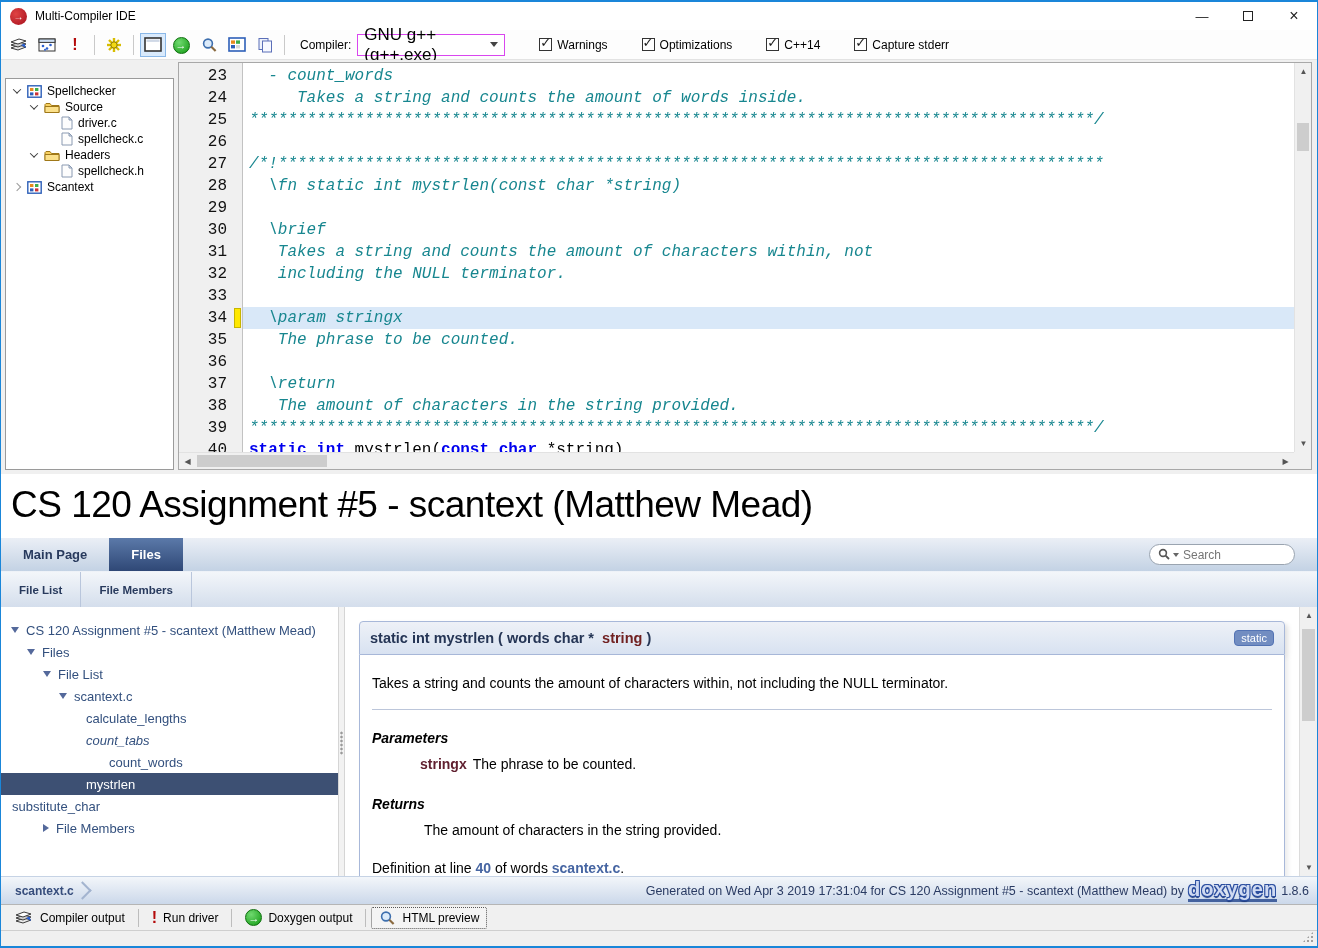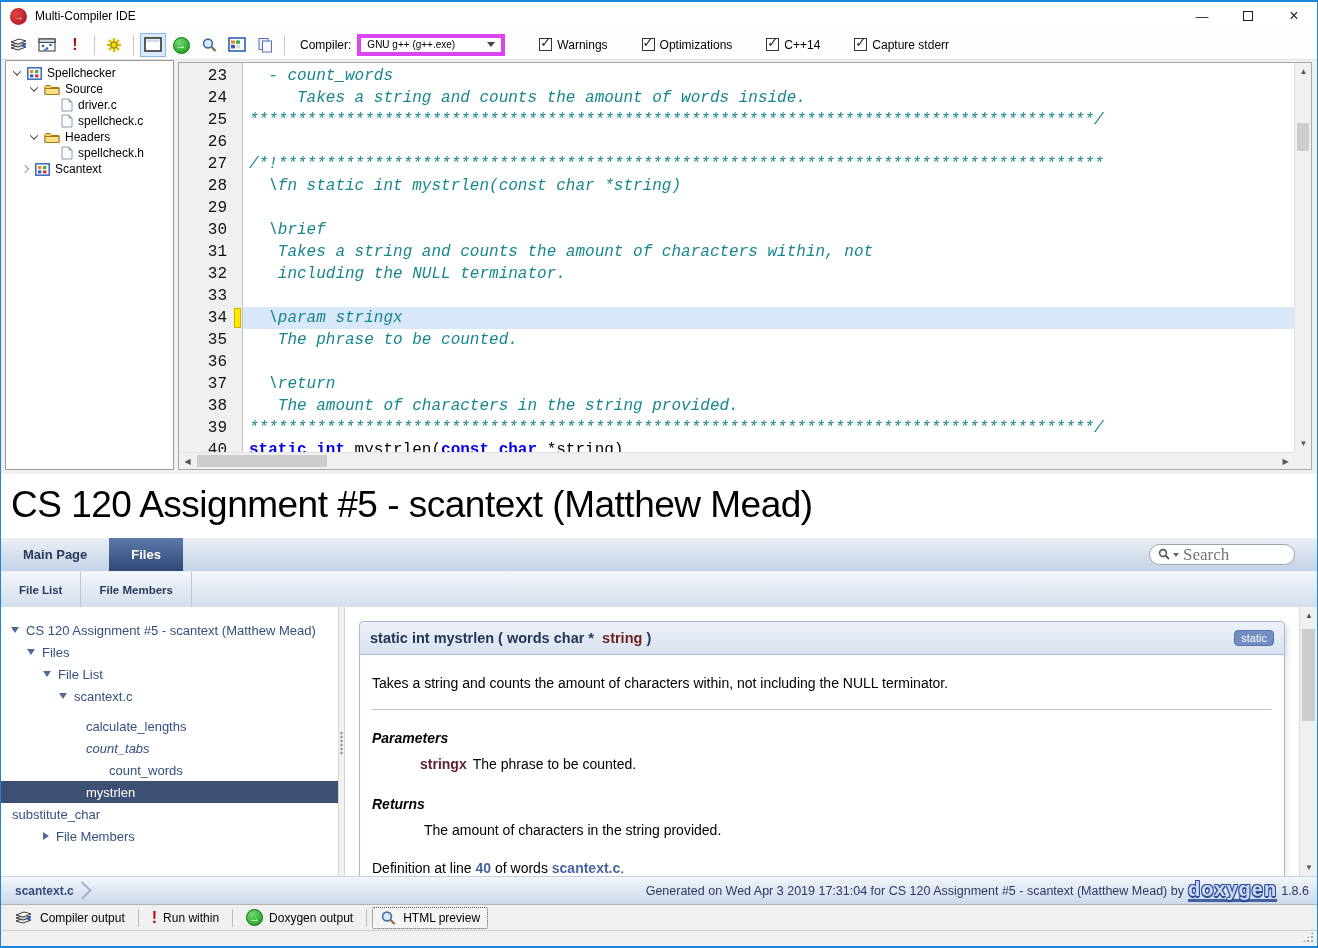--- a/index.html
+++ b/index.html
@@ -13,31 +13,31 @@
   .win-controls { margin-left:auto; display:flex; height:100%; }
   .win-btn { width:46px; height:100%; display:flex; align-items:center; justify-content:center; font-size:13px; color:#222; }
   .max-box { width:10px; height:10px; border:1px solid #222; display:inline-block; }
 
   
   .toolbar { position:absolute; top:28px; left:0; right:0; height:30px; background:#fdfdfd; border-bottom:1px solid #e3e3e3; display:flex; align-items:center; padding-left:4px; }
   .tbtn { width:26px; height:24px; display:inline-flex; align-items:center; justify-content:center; margin:0 1px; border:1px solid transparent; }
   .tbtn.selected { background:#d9eafc; border:1px solid #8ab8e8; }
   .tsep { width:1px; height:20px; background:#c9c9c9; margin:0 5px; }
   .tlabel { font-size:12px; color:#000; margin:0 6px 0 10px; }
-  .tselect { width:148px; height:22px; background:#fff; border:4px solid #d946ef; font-size:10px; display:flex; align-items:center; padding:0 6px; color:#000; position:relative; }
+  .tselect { width:148px; height:22px; background:#fff; border:1px solid #d946ef; font-size:17px; display:flex; align-items:center; padding:0 6px; color:#000; position:relative; }
   .tselect .dd { position:absolute; right:6px; width:0; height:0; border-left:4px solid transparent; border-right:4px solid transparent; border-top:5px solid #444; }
   .tcheck { display:inline-flex; align-items:center; font-size:12px; color:#000; margin-left:34px; }
   .cbox { width:13px; height:13px; border:1px solid #333; background:#fff; margin-right:5px; position:relative; display:inline-block; }
   .cbox .check { position:absolute; top:-4px; left:0px; font-size:13px; color:#1a1a1a; }
   .exc { color:#b40a0a; font-weight:bold; font-size:16px; }
   .runball { width:17px; height:17px; border-radius:50%; background:radial-gradient(circle at 35% 30%, #6fd96f, #139a13); border:1px solid #0c6e0c; color:#fff; font-size:11px; font-weight:bold; display:inline-flex; align-items:center; justify-content:center; }
 
   
   .workspace { position:absolute; top:58px; left:0; right:0; height:414px; background:#f0f0f0; }
-  .side-tree { position:absolute; top:0; left:4px; width:169px; bottom:4px; background:#fff; border:1px solid #9a9a9a; padding-top:4px; overflow:hidden; }
+  .side-tree { position:absolute; top:18px; left:4px; width:169px; bottom:4px; background:#fff; border:1px solid #9a9a9a; padding-top:4px; overflow:hidden; }
   .ft-row { height:16px; display:flex; align-items:center; font-size:12px; color:#000; white-space:nowrap; }
   .chev { width:6px; height:6px; border-right:1.6px solid #3b3b3b; border-bottom:1.6px solid #3b3b3b; display:inline-block; margin-right:7px; flex:none; }
   .chev.exp { transform:rotate(45deg) translate(-1px,-1px); }
   .chev.col { transform:rotate(-45deg); border-color:#9a9a9a; }
   .chev.none { border:none; }
   .ft-icon { margin-right:5px; flex:none; display:inline-flex; }
 
   .editor { position:absolute; top:2px; left:177px; right:5px; bottom:4px; background:#fff; border:1px solid #a8a8a8; overflow:hidden; }
   .gutter-bg { position:absolute; top:0; left:0; width:64px; bottom:17px; background:#f0f0f0; border-right:1px solid #c2c2c2; }
   .code-lines { position:absolute; top:2px; left:0; right:17px; bottom:0; }
@@ -61,21 +61,21 @@
 
   
   .preview { position:absolute; top:472px; left:0; right:0; height:430px; background:#fff; overflow:hidden; }
   .dx-title { font-size:37px; letter-spacing:-0.5px; color:#000; padding:10px 0 0 10px; height:62px; white-space:nowrap; }
   .dx-tabs1 { position:absolute; top:64px; left:0; right:0; height:33px; background:linear-gradient(to bottom,#ebeff6,#c3d2e4); display:flex; }
   .dx-tab1 { padding:0 22px; line-height:33px; font-size:13px; font-weight:bold; color:#283a5d; }
   .dx-tab1.active { background:linear-gradient(to bottom,#5b79a9,#2f4876); color:#fff; }
   .dx-tabs2 { position:absolute; top:97px; left:0; right:0; height:36px; background:linear-gradient(to bottom,#f3f6fa,#d4deec); display:flex; border-top:1px solid #eef2f8; }
   .dx-tab2 { padding:0 18px; line-height:36px; font-size:11.5px; font-weight:bold; color:#283a5d; border-right:1px solid #b9c6dc; }
   .searchbox { position:absolute; top:70px; right:22px; width:146px; height:21px; background:#fff; border:1px solid #9aa4b0; border-radius:11px; display:flex; align-items:center; padding:0 8px; }
-  .searchbox input { border:none; outline:none; width:90px; font-size:17px; color:#444; background:transparent; font-family:Liberation Serif, serif; }
+  .searchbox input { border:none; outline:none; width:90px; font-size:12px; color:#444; background:transparent; font-family:Liberation Sans, sans-serif; }
   .mag { margin-right:2px; display:inline-flex; }
   .mag-dd { width:0; height:0; border-left:3px solid transparent; border-right:3px solid transparent; border-top:4px solid #666; margin-right:4px; }
 
   .dx-content { position:absolute; top:133px; left:0; right:0; bottom:28px; background:#fff; }
   .navtree { position:absolute; top:0; left:0; width:337px; bottom:0; overflow:hidden; padding-top:12px; }
   .nt-row { height:22px; display:flex; align-items:center; font-size:13px; color:#33507e; white-space:nowrap; }
   .nt-row.selected { background:#3d5073; color:#fff; }
   .arr { flex:none; margin-right:7px; width:0; height:0; }
   .arr.down { border-left:4.5px solid transparent; border-right:4.5px solid transparent; border-top:6px solid #54699b; }
   .arr.right { border-top:4.5px solid transparent; border-bottom:4.5px solid transparent; border-left:6px solid #54699b; }
@@ -309,21 +309,21 @@
           <div class="ft-row" style="padding-left: 42px;">
             <span class="chev none"></span>
             <span class="ft-icon icon">
               <svg width="12" height="14" viewBox="0 0 12 14">
                 <path d="M1 1 L8 1 L11 4 L11 13 L1 13 Z" fill="#fdfdfd" stroke="#8a9ab2"></path>
                 <path d="M8 1 L8 4 L11 4 Z" fill="#dbe4f0" stroke="#8a9ab2"></path>
               </svg>
             </span>
             <span>spellcheck.h</span>
           </div>
-          <div class="ft-row" style="padding-left: 16px;">
+          <div class="ft-row" style="padding-left: 8px;">
             <span class="chev col"></span>
             <span class="ft-icon icon">
               <svg width="15" height="13" viewBox="0 0 15 13">
                 <rect x="0.8" y="0.8" width="13.4" height="11.4" fill="#fff" stroke="#2d5fb8" stroke-width="1.4"></rect>
                 <rect x="3" y="3" width="3.4" height="3" fill="#e88a1d"></rect>
                 <rect x="8" y="3" width="3.4" height="3" fill="#3fae4a"></rect>
                 <rect x="3" y="7.4" width="3.4" height="3" fill="#2d5fb8"></rect>
                 <rect x="8" y="7.4" width="3.4" height="3" fill="#c33"></rect>
               </svg>
             </span>
@@ -403,21 +403,21 @@
             <span>Files</span>
           </div>
           <div class="nt-row" style="padding-left: 42px;">
             <span class="arr down"></span>
             <span>File List</span>
           </div>
           <div class="nt-row" style="padding-left: 58px;">
             <span class="arr down"></span>
             <span>scantext.c</span>
           </div>
-          <div class="nt-row" style="padding-left: 74px; margin-top: 8px;">
+          <div class="nt-row" style="padding-left: 74px;">
             <span style="width: 11px; flex: 0 0 auto;"></span>
             <span>calculate_lengths</span>
           </div>
           <div class="nt-row" style="padding-left: 74px; font-style: italic;">
             <span style="width: 11px; flex: 0 0 auto;"></span>
             <span>count_tabs</span>
           </div>
           <div class="nt-row" style="padding-left: 97px;">
             <span style="width: 11px; flex: 0 0 auto;"></span>
             <span>count_words</span>
@@ -487,21 +487,21 @@
             <path d="M12 9 l5 3 -1.5 -4.5 z" fill="#2a5fd0"></path>
           </svg>
         </span>
         <span>Compiler output</span>
       </span>
       <span class="bsep"></span>
       <span class="btab">
         <span class="icon">
           <span class="exc">!</span>
         </span>
-        <span>Run within</span>
+        <span>Run driver</span>
       </span>
       <span class="bsep"></span>
       <span class="btab">
         <span class="icon">
           <span class="runball">→</span>
         </span>
         <span>Doxygen output</span>
       </span>
       <span class="bsep"></span>
       <span class="btab selected">

